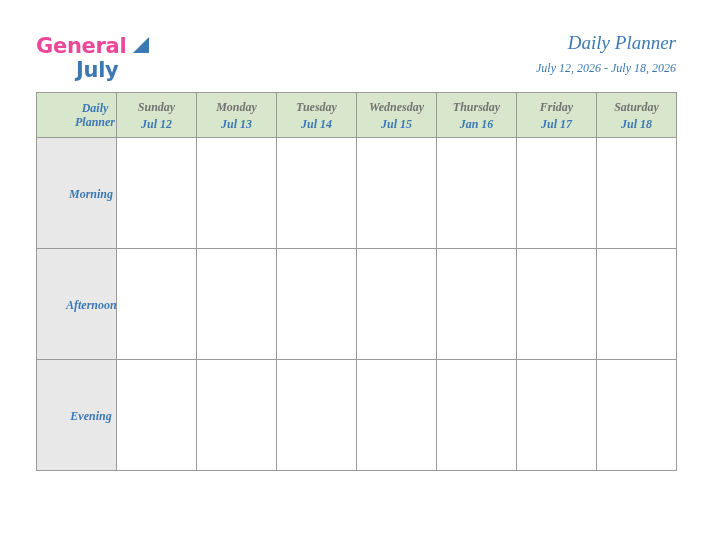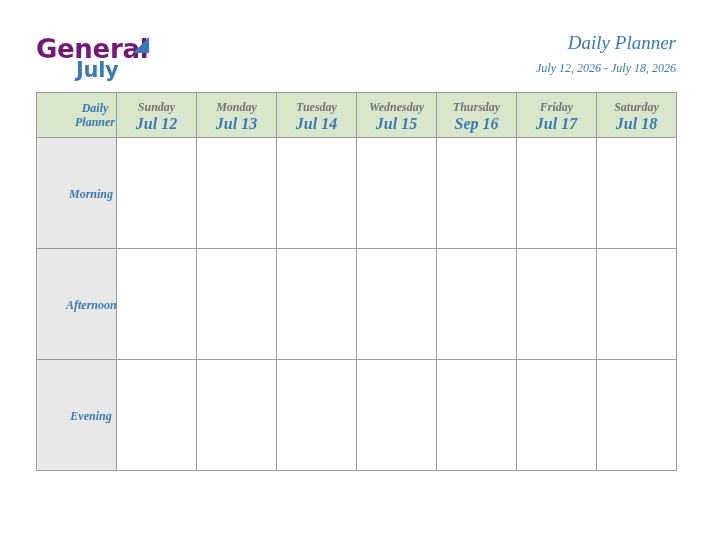--- a/index.html
+++ b/index.html
@@ -34,23 +34,23 @@
     left: 0;
     top: 4px;
     width: 180px;
     height: 52px;
   }
   .logo-general {
     position: absolute;
     left: 0;
     top: 0;
     font-family: "DejaVu Sans", sans-serif;
-    font-size: 26px;
-    font-weight: bold;
-    color: #701a75;
+    font-size: 21px;
+    font-weight: bold;
+    color: #ec4899;
     letter-spacing: -0.3px;
   }
   .logo-blue {
     position: absolute;
     left: 40px;
     top: 24px;
     font-family: "DejaVu Sans", sans-serif;
     font-size: 21px;
     font-weight: bold;
     color: #3c79b4;
@@ -127,21 +127,21 @@
     font-family: "Liberation Serif", serif;
     font-style: italic;
     font-weight: bold;
     font-size: 12px;
     color: #737373;
     line-height: 15px;
   }
   .hdr-date {
     font-family: "Liberation Serif", serif;
     font-style: italic;
-    font-size: 16px;
+    font-size: 12px;
     color: #3c79b4;
     line-height: 14px;
     margin-top: 2px;
   }
 
   tbody td {
     height: 110px;
     background: #ffffff;
   }
   td.row-label {
@@ -205,21 +205,21 @@
         <th>
           <div class="hdr-day">Tuesday</div>
           <div class="hdr-date">Jul 14</div>
         </th>
         <th>
           <div class="hdr-day">Wednesday</div>
           <div class="hdr-date">Jul 15</div>
         </th>
         <th>
           <div class="hdr-day">Thursday</div>
-          <div class="hdr-date">Sep 16</div>
+          <div class="hdr-date">Jan 16</div>
         </th>
         <th>
           <div class="hdr-day">Friday</div>
           <div class="hdr-date">Jul 17</div>
         </th>
         <th>
           <div class="hdr-day">Saturday</div>
           <div class="hdr-date">Jul 18</div>
         </th>
       </tr>

